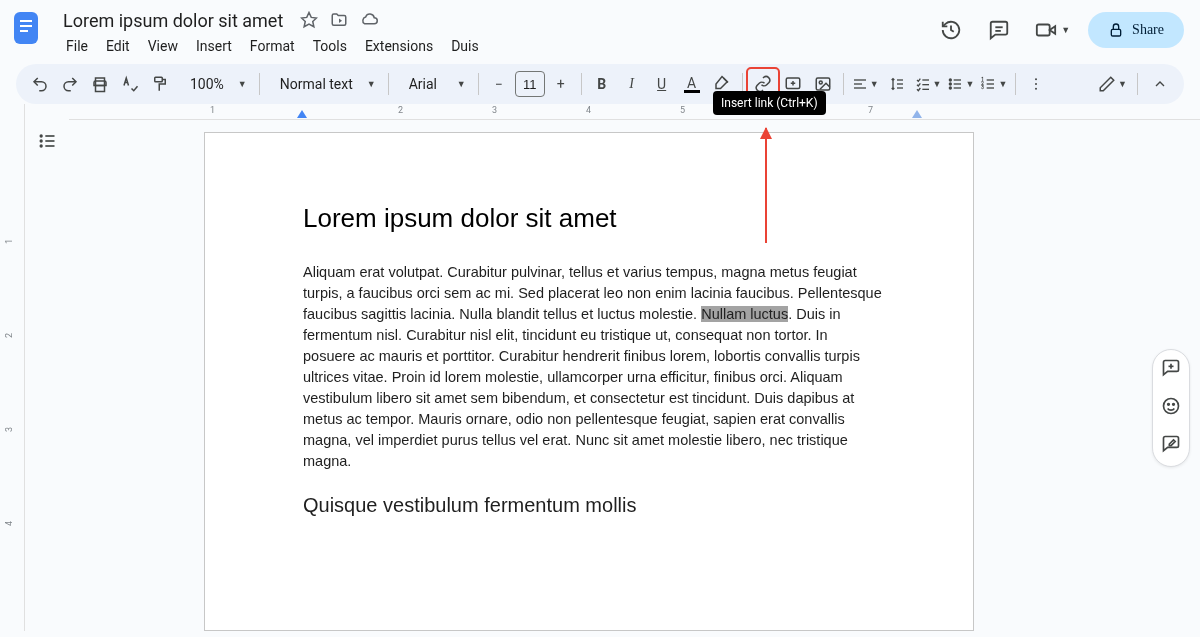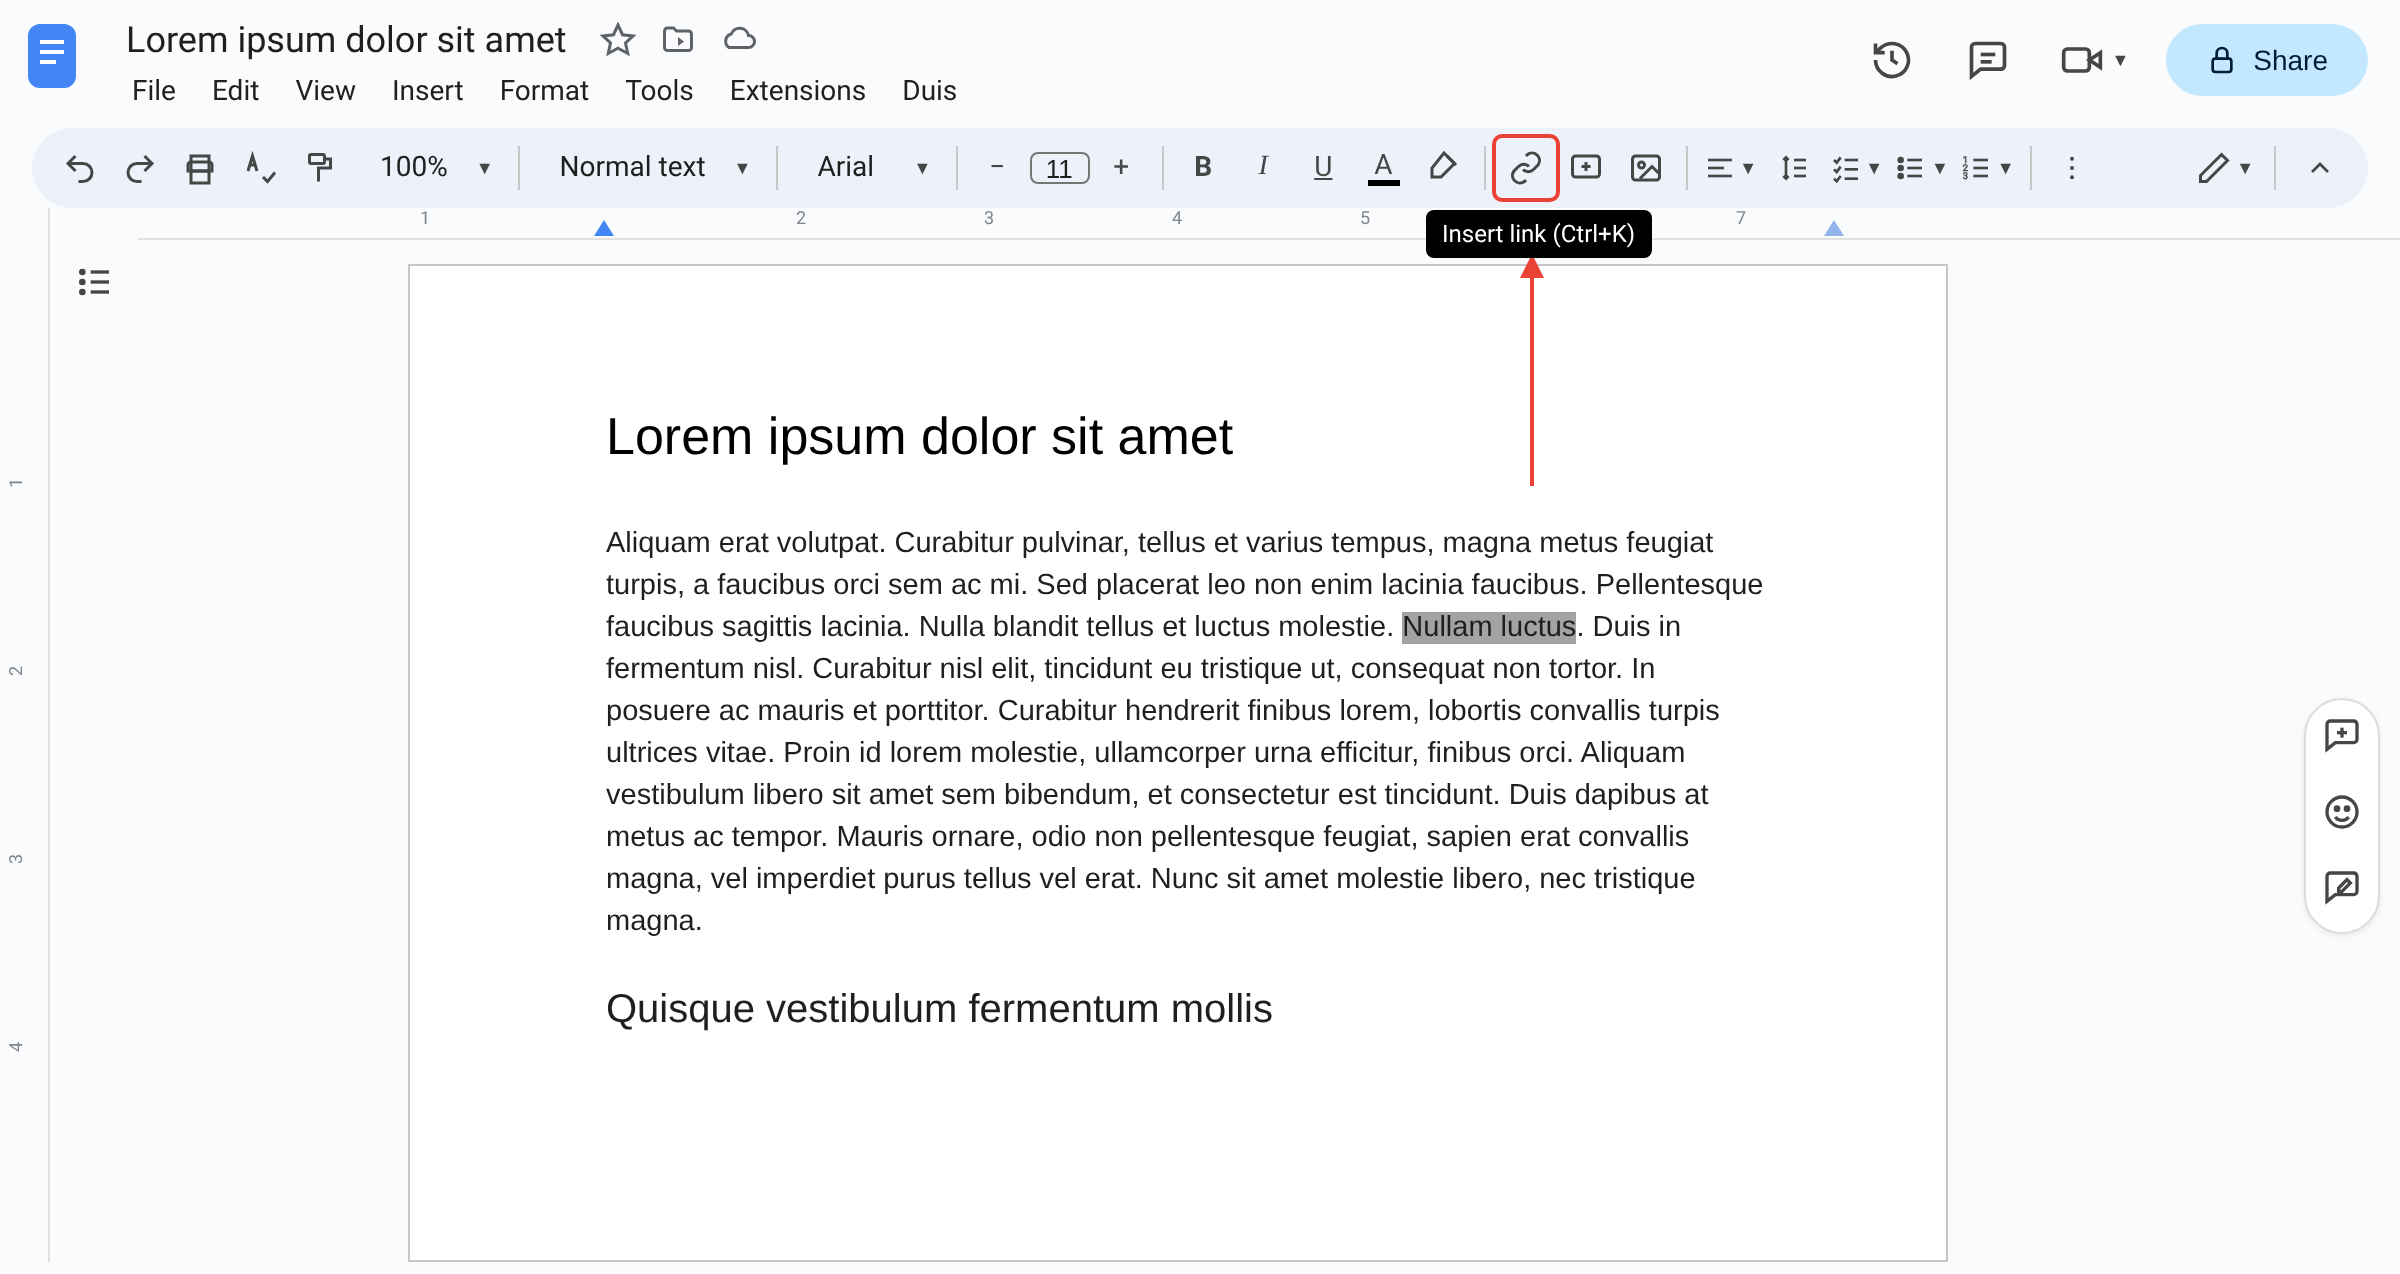--- a/index.html
+++ b/index.html
@@ -66,20 +66,21 @@
   color: #001d35;
   border: none;
   border-radius: 40px;
   padding: 10px 20px;
   font-size: 14px;
   font-weight: 500;
   display: flex;
   align-items: center;
   gap: 8px;
   cursor: pointer;
+  font-family: Liberation Serif, serif;
 }
 .toolbar-wrap { padding: 6px 16px 0 16px; }
 .toolbar {
   background: #edf2fa;
   border-radius: 24px;
   height: 40px;
   display: flex;
   align-items: center;
   padding: 0 10px;
   gap: 2px;
@@ -90,21 +91,21 @@
   color: #444746;
   border-radius: 4px;
   cursor: pointer;
   font-size: 14px;
   padding: 0 2px;
 }
 .tb-sep { width: 1px; height: 22px; background: #c7c7c7; margin: 0 4px; }
 .tb-text { padding: 0 8px; font-size: 14px; color: #1f1f1f; }
 .zoom-group, .styles-group, .font-group { display:flex; align-items:center; gap:4px; cursor:pointer; padding:0 6px; border-radius:4px;justify-content:space-between; }
 .font-size-box {
-  width: 30px; height: 16px;
+  width: 30px; height: 26px;
   border: 1px solid #747775;
   border-radius: 4px;
   text-align: center;
   font-size: 13px;
   background: #edf2fa;
   color: #1f1f1f;
 }
 .tb-right { margin-left: auto; display: flex; align-items:center; gap:4px; }
 .link-highlight {
   outline: 2px solid #ea4335;
@@ -457,21 +458,21 @@
       <div class="tb-sep"></div>
       <div class="tb-btn">
           <svg width="16" height="16" viewBox="0 0 24 24" fill="none" stroke="currentColor" stroke-width="2">
             <polyline points="6 15 12 9 18 15"></polyline>
           </svg>
         </div>
     </div>
   </div>
 </div>
 
-<div class="tooltip" style="left:713px; top:105px">Insert link (Ctrl+K)</div>
+<div class="tooltip" style="left:713px; top:91px">Insert link (Ctrl+K)</div>
 <div class="arrow-annotation" style="left:765px; top:128px; height:115px"></div>
 
 <div class="workspace">
   <div class="v-ruler">
     <span class="tick" style="top:140px">1</span>
     <span class="tick" style="top:234px">2</span>
     <span class="tick" style="top:328px">3</span>
     <span class="tick" style="top:422px">4</span>
   </div>
   <div class="left-sidebar">

